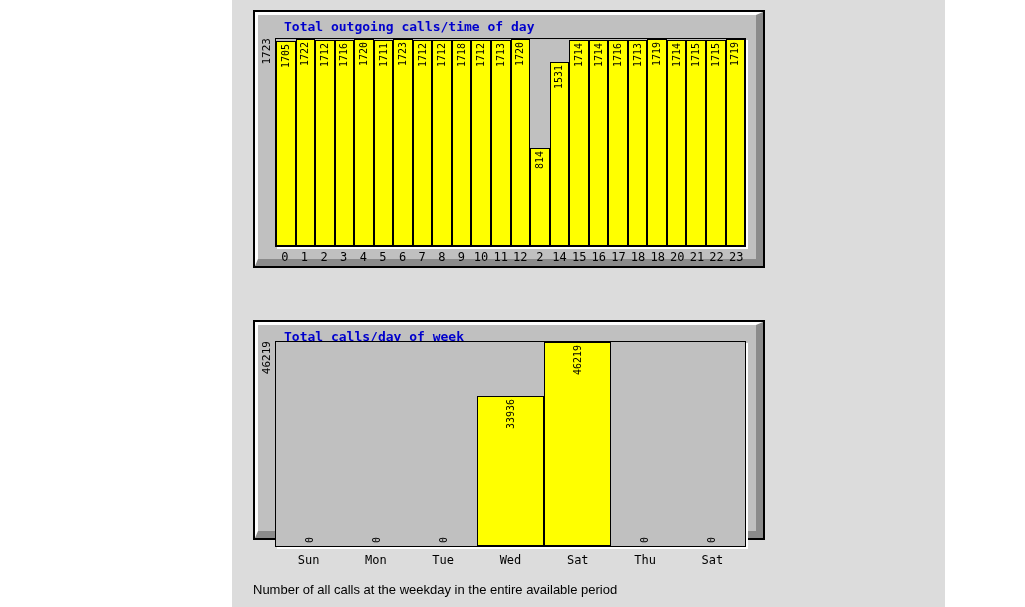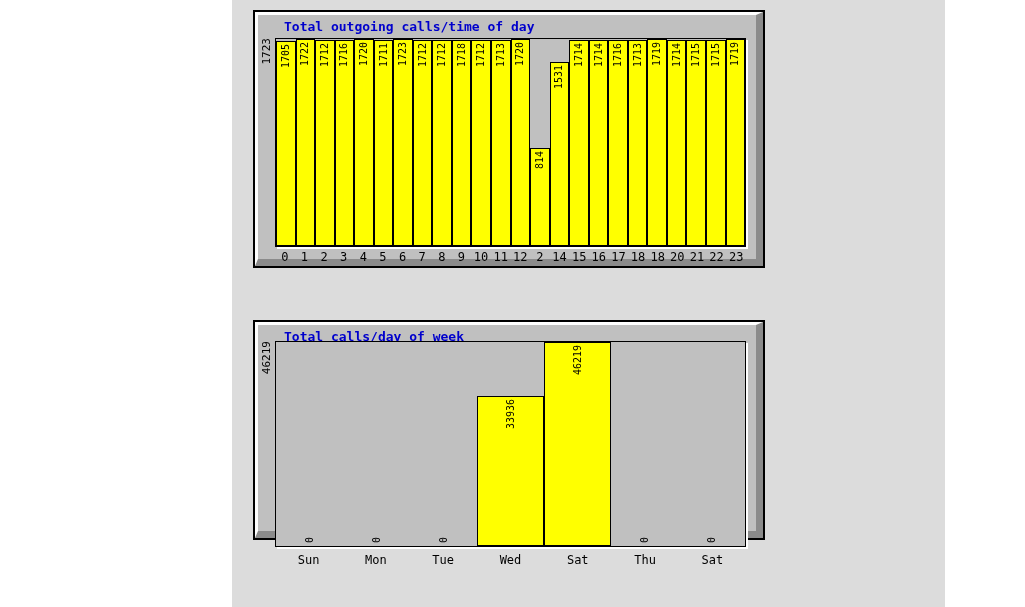--- a/index.html
+++ b/index.html
@@ -270,14 +270,15 @@
           <span class="x-label">Sun</span>
           <span class="x-label">Mon</span>
           <span class="x-label">Tue</span>
           <span class="x-label">Wed</span>
           <span class="x-label">Sat</span>
           <span class="x-label">Thu</span>
           <span class="x-label">Sat</span>
         </div>
     </div>
   </section>
+  <div class="caption caption-2">Number of all calls at the weekday in the entire available period</div>
 
 </div>
 
 </body></html>

